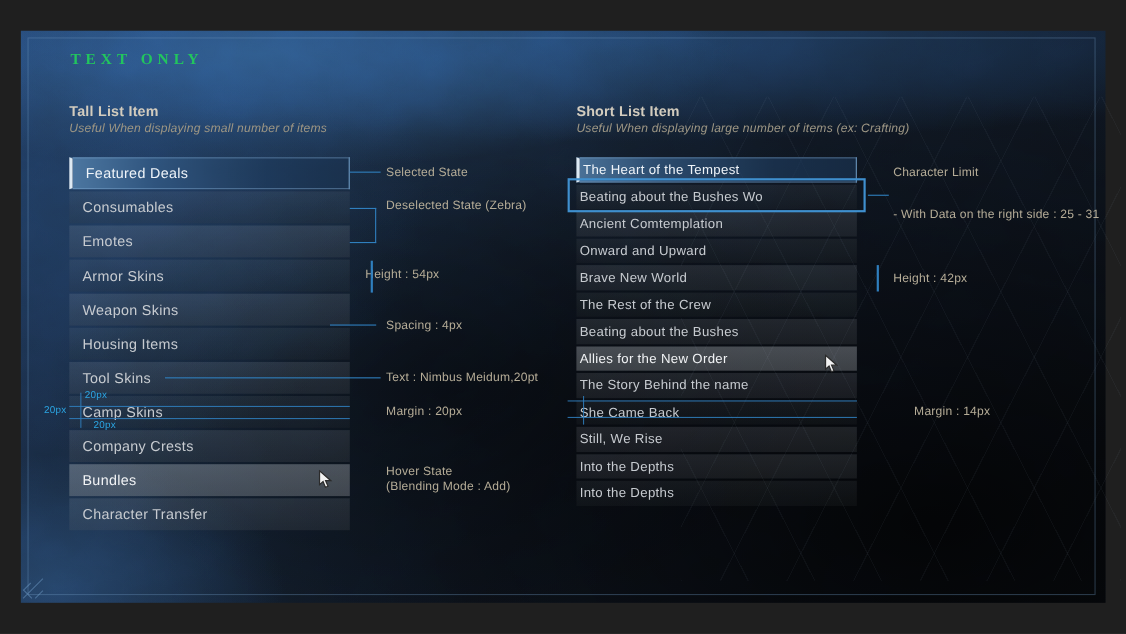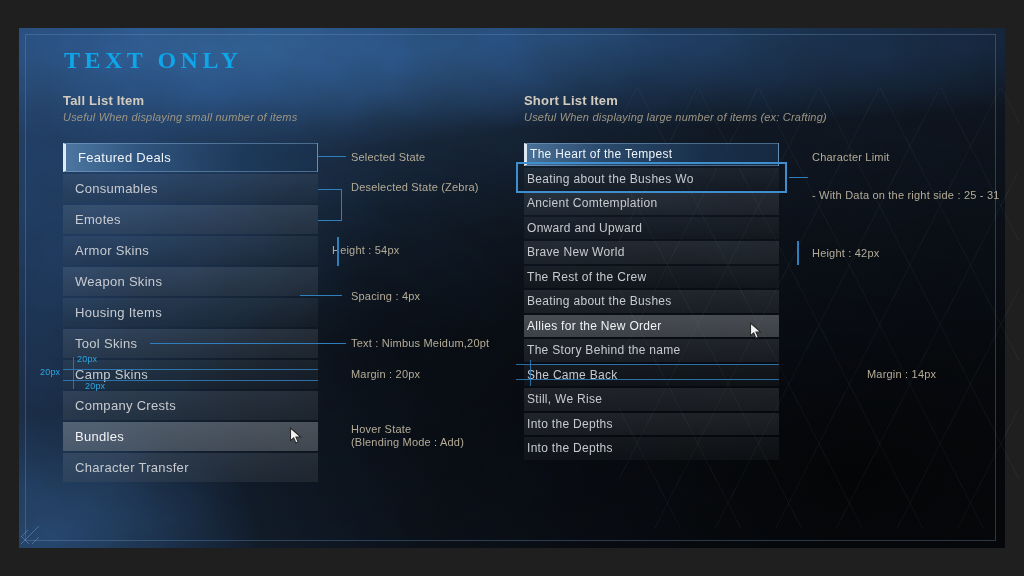--- a/index.html
+++ b/index.html
@@ -19,21 +19,21 @@
   .noise{position:absolute;left:0;top:0;mix-blend-mode:overlay;opacity:.65;pointer-events:none;}
   .scratches{position:absolute;left:600px;top:60px;width:400px;height:440px;pointer-events:none;
     background:
       repeating-linear-gradient(63deg, rgba(150,172,195,0.05) 0 1px, transparent 1px 54px),
       repeating-linear-gradient(-63deg, rgba(150,172,195,0.05) 0 1px, transparent 1px 54px);}
   .inner-border{position:absolute;left:6px;top:6px;width:969px;height:505px;
     border:1px solid rgba(110,148,190,0.35);pointer-events:none;}
   .corner-mark{position:absolute;left:0px;top:496px;opacity:.8;pointer-events:none;}
   
   .page-title{position:absolute;left:64px;top:47px;font-family:"Liberation Serif",serif;
-    font-weight:bold;font-size:24px;letter-spacing:4.5px;color:#0ea5e9;}
+    font-weight:bold;font-size:14px;letter-spacing:4.5px;color:#22c55e;}
   .col-head{position:absolute;font-size:13px;font-weight:bold;color:#d3ccbe;letter-spacing:.2px;}
   .col-sub{position:absolute;font-size:11px;font-style:italic;color:#9d9684;letter-spacing:.2px;}
   
   .list{position:absolute;width:255px;display:flex;flex-direction:column;gap:2px;}
   .row{position:relative;display:flex;align-items:center;box-sizing:border-box;
     color:#c7cbd0;letter-spacing:.3px;
     background-image:linear-gradient(rgba(255,255,255,0.02),rgba(0,0,0,0.10));}
   .tall .row{height:29px;padding-left:12px;font-size:13px;}
   .short .row{height:22.5px;padding-left:3px;font-size:12px;}
   .zeb-a{background-color:rgba(196,206,216,0.105);}
@@ -178,21 +178,21 @@
   <div class="lead soft" style="left:63px;top:369px;width:255px;height:1px;"></div>
   <div class="lead soft" style="left:63px;top:380px;width:255px;height:1px;"></div>
   <div class="lead soft" style="left:73px;top:357px;width:1px;height:32px;"></div>
   <div class="mlabel" style="left:77px;top:354px;">20px</div>
   <div class="mlabel" style="left:40px;top:367px;">20px</div>
   <div class="mlabel" style="left:85px;top:381px;">20px</div>
 
   <div class="ann" style="left:812px;top:151px;">Character Limit</div>
   <div class="ann" style="left:812px;top:189px;">- With Data on the right side : 25 - 31</div>
   <div class="ann" style="left:812px;top:247px;">Height : 42px</div>
-  <div class="ann" style="left:840px;top:368px;padding-left:27px;">Margin : 14px</div>
+  <div class="ann" style="left:804px;top:368px;padding-left:27px;">Margin : 14px</div>
 
   <div class="callout-box"></div>
   <div class="lead" style="left:789px;top:177px;width:19px;height:1px;"></div>
   <div class="lead" style="left:797px;top:241px;width:2px;height:24px;"></div>
   <div class="lead soft" style="left:516px;top:364px;width:263px;height:1px;"></div>
   <div class="lead soft" style="left:516px;top:379px;width:263px;height:1px;"></div>
   <div class="lead soft" style="left:530px;top:360px;width:1px;height:26px;"></div>
 
   <svg class="cursor" style="left:289px;top:427px;" width="13" height="18" viewBox="0 0 13 18">
     <path d="M1.5 1 L1.5 13.6 L4.7 10.8 L6.8 16 L9.2 15 L7 10 L11.8 10 Z" fill="#f2f2f2" stroke="#2b2b2b" stroke-width="1.1"></path>

